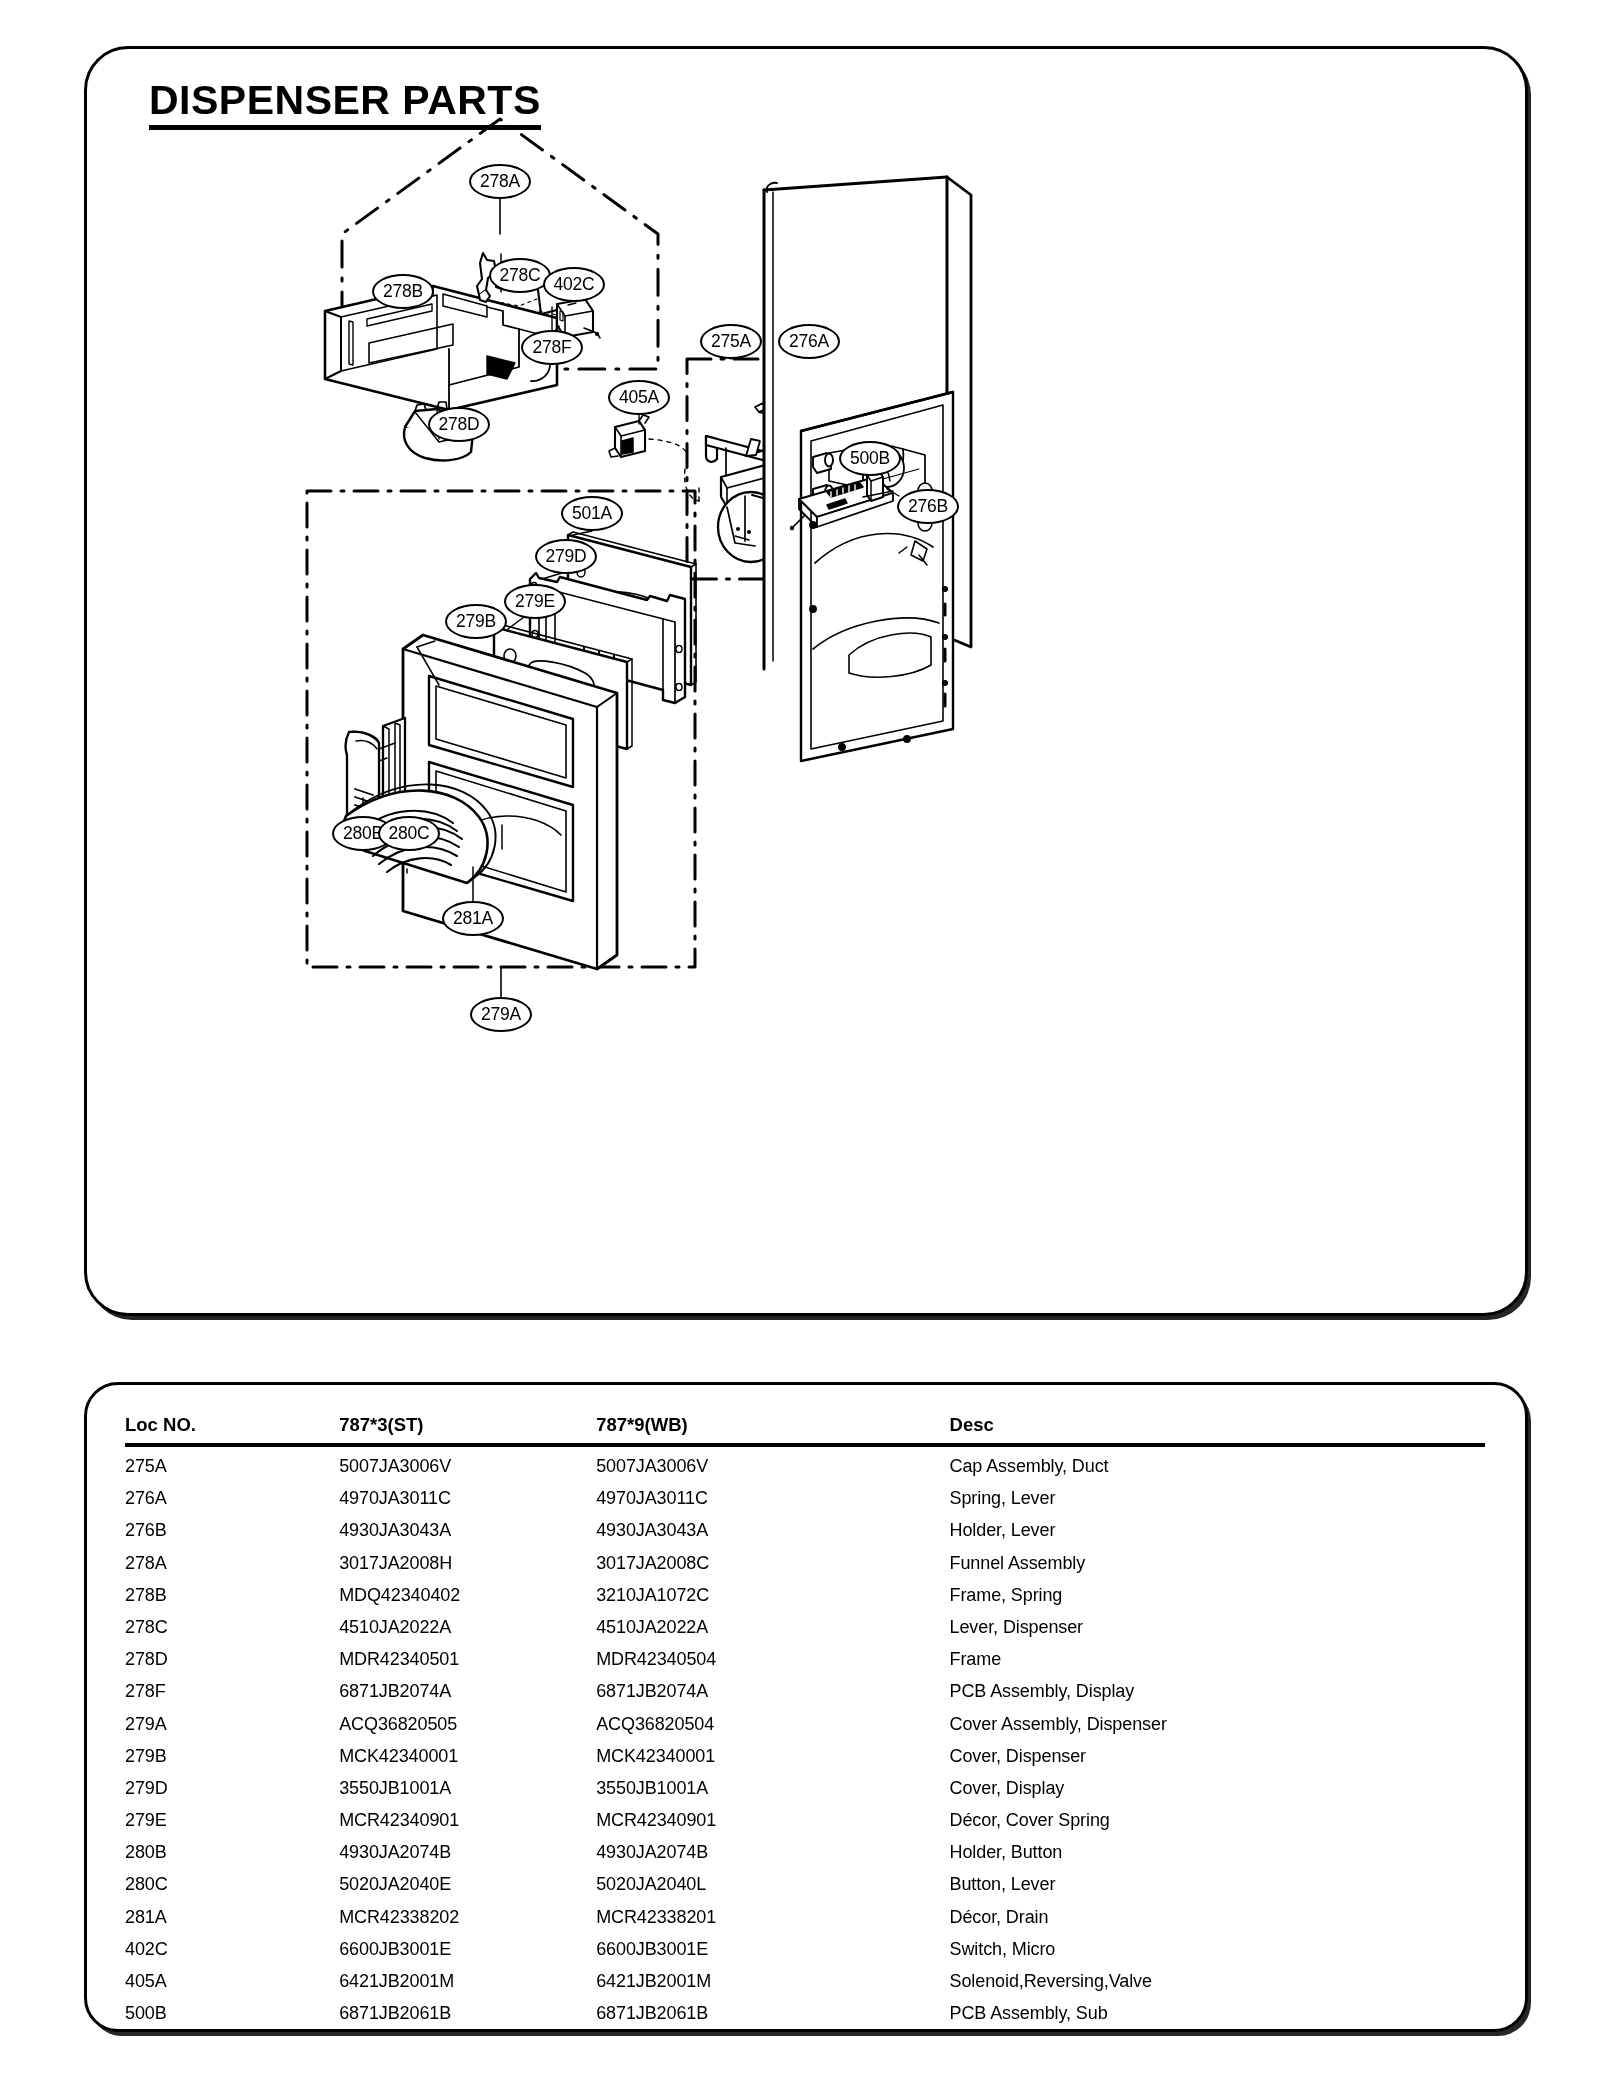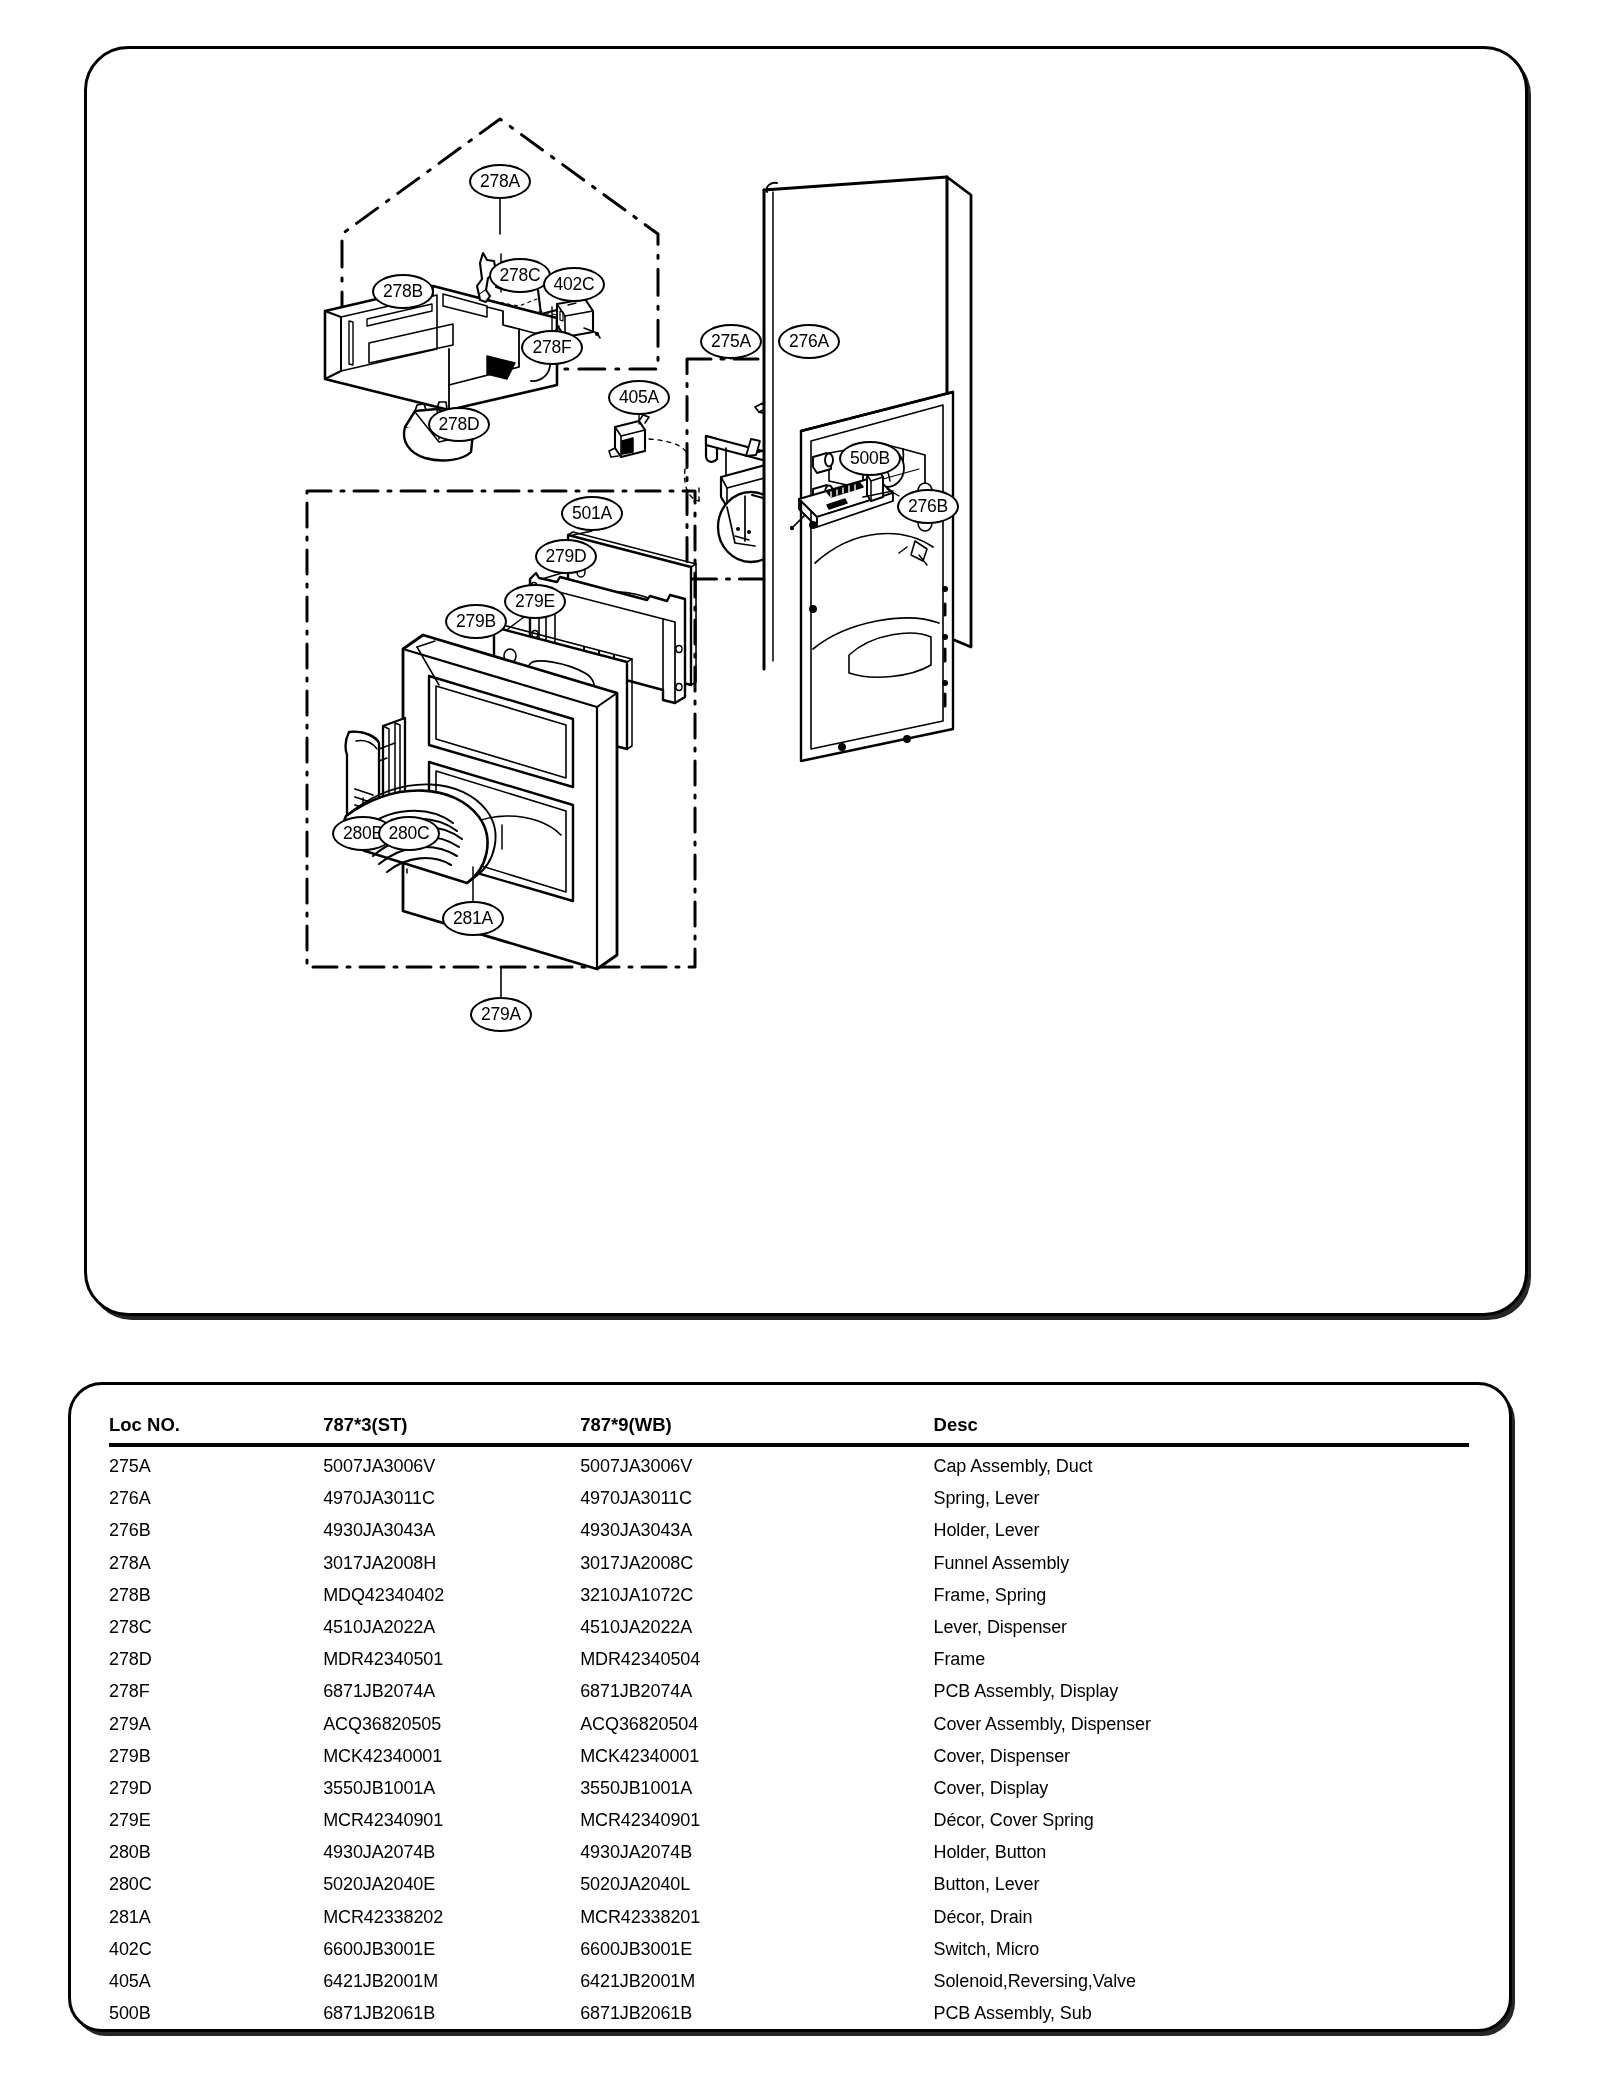--- a/index.html
+++ b/index.html
@@ -58,21 +58,21 @@
     letter-spacing: -0.2px;
     display: flex;
     align-items: center;
     justify-content: center;
     z-index: 6;
   }
 
   
   #table-panel {
     position: absolute;
-    left: 68px; top: 1382px;
+    left: 84px; top: 1382px;
     width: 1444px; height: 650px;
     border: 3px solid #000;
     border-radius: 34px;
     background: #fff;
     box-shadow: 4px 5px 0 -1px rgba(0,0,0,0.85);
     overflow: hidden;
   }
   #parts-table {
     position: absolute;
     left: 38px; top: 26px;
@@ -105,20 +105,21 @@
   .col-desc  { width: 500px; }
   #parts-table tbody tr:first-child td { padding-top: 9px; }
 </style>
 </head>
 <body>
 
 <div id="page">
 
 <div id="diagram-panel">
 
+  <div id="page-title">DISPENSER PARTS</div>
 
   <svg class="art" viewBox="0 0 1444 1270">
     <g fill="none" stroke="#000" stroke-linecap="round" stroke-linejoin="round">
 
       <path d="M255 320 L255 185 L413 70 L571 185 L571 320 L413 320 Z" transform="translate(0,0)" stroke-width="3" stroke-dasharray="26 11 3 11" stroke="#000" fill="none"></path>
 
       <line x1="413" y1="150" x2="413" y2="185" stroke-width="1.6"></line>
 
       <g stroke-width="2.6">
         <path d="M238 262 L346 237 L470 269 L470 336 L362 361 L238 330 Z" fill="#fff"></path>

